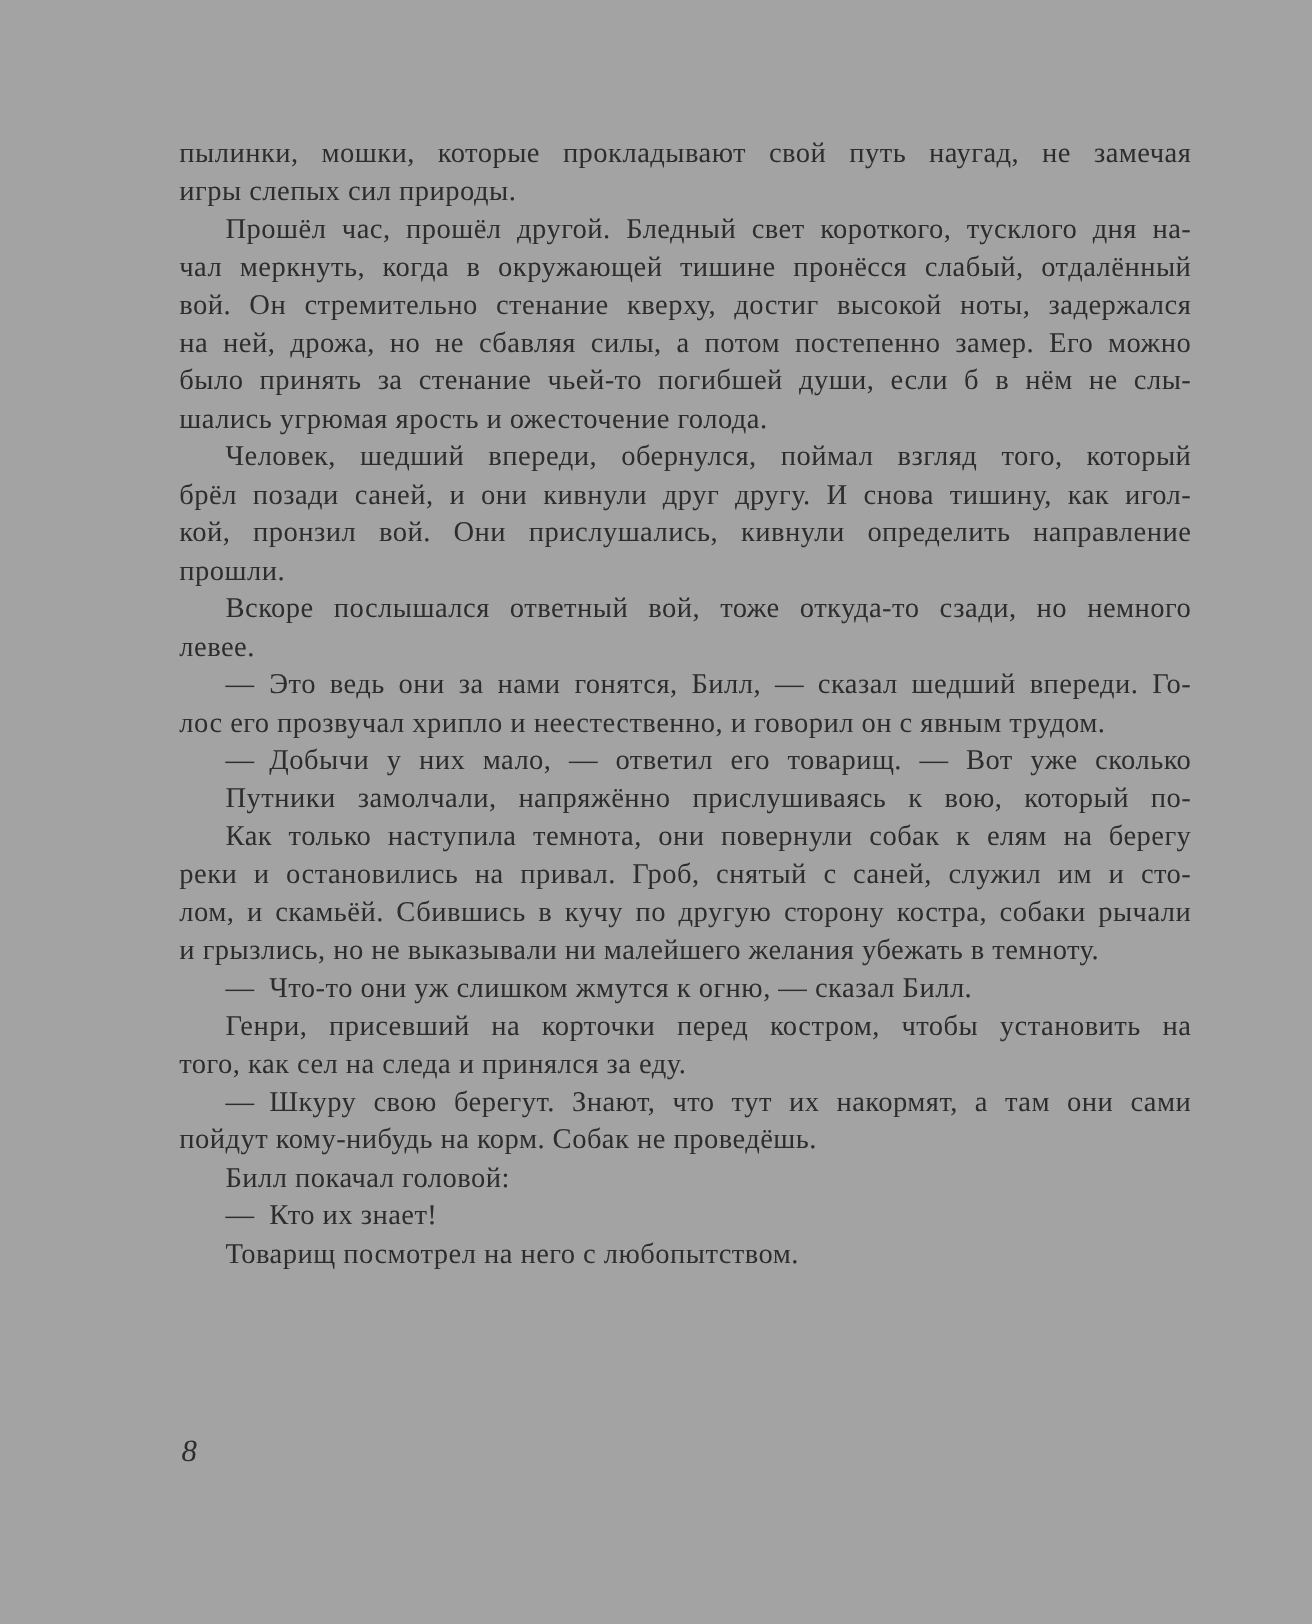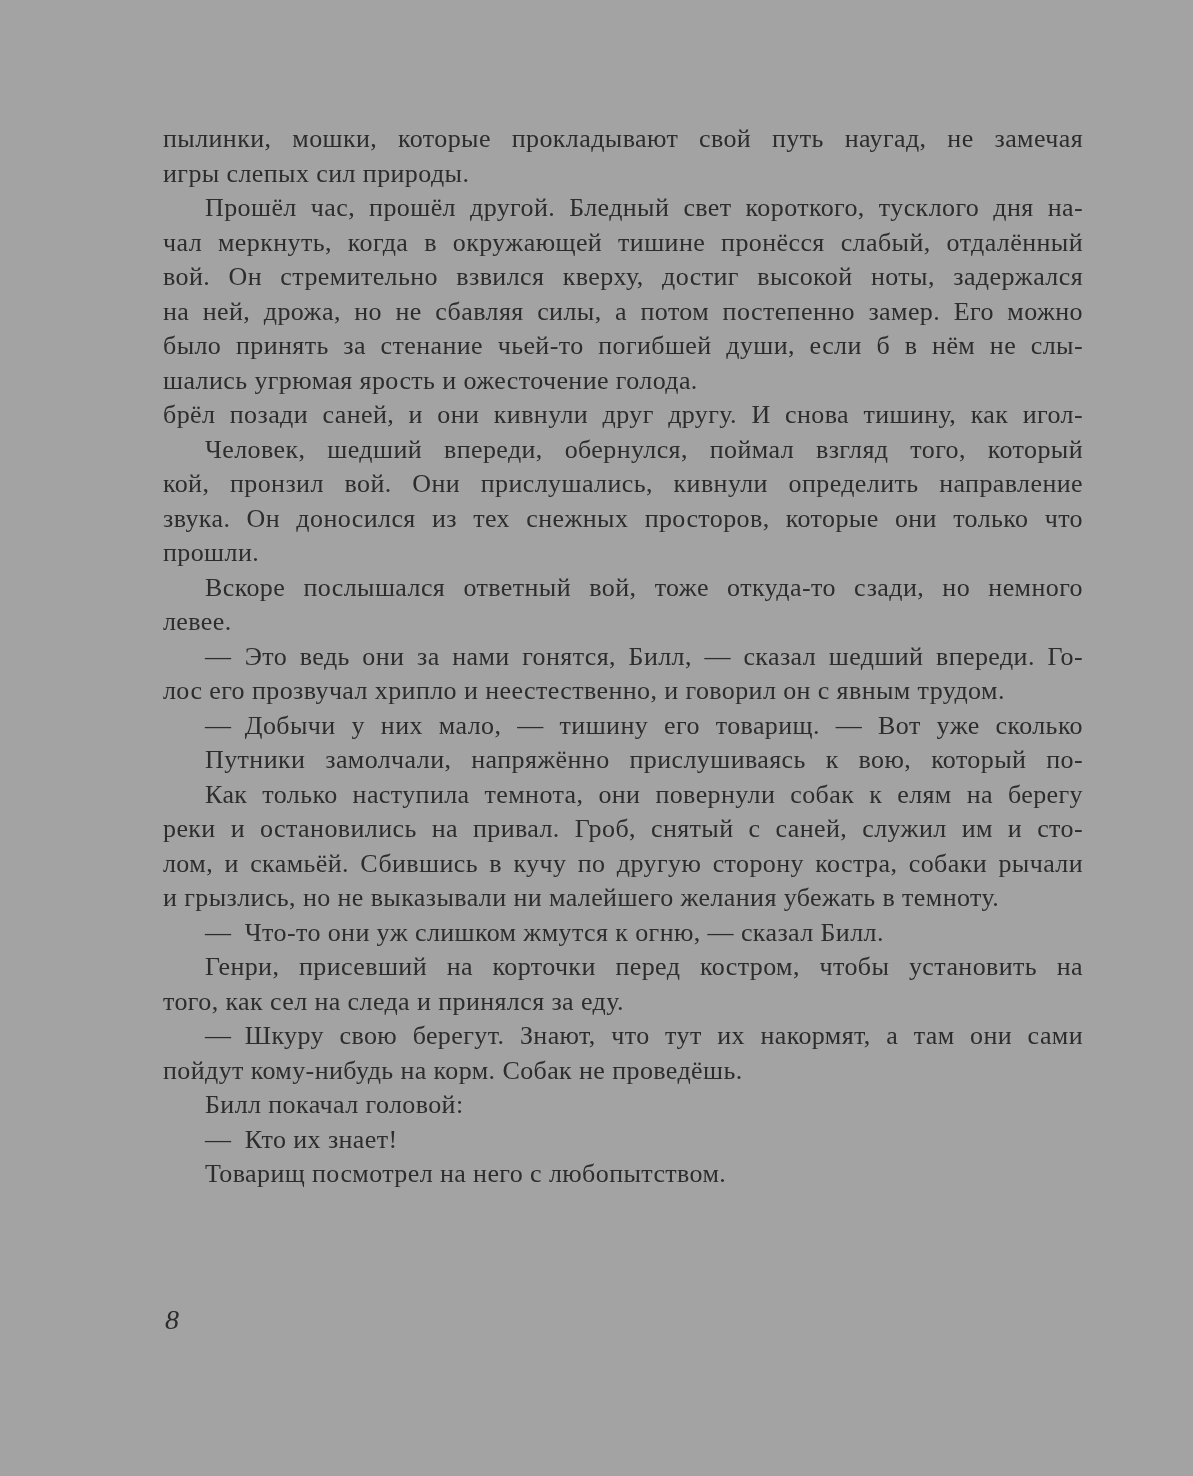--- a/index.html
+++ b/index.html
@@ -53,34 +53,33 @@
 </style>
 </head>
 <body>
 
 <div class="page">
   <div class="text-block">
       <div class="line">пылинки, мошки, которые прокладывают свой путь наугад, не замечая</div>
       <div class="line last">игры слепых сил природы.</div>
       <div class="line indent">Прошёл час, прошёл другой. Бледный свет короткого, тусклого дня на-</div>
       <div class="line">чал меркнуть, когда в окружающей тишине пронёсся слабый, отдалённый</div>
-      <div class="line">вой. Он стремительно взвился кверху, достиг высокой ноты, задержался</div>
+      <div class="line">вой. Он стремительно стенание кверху, достиг высокой ноты, задержался</div>
       <div class="line">на ней, дрожа, но не сбавляя силы, а потом постепенно замер. Его можно</div>
       <div class="line">было принять за стенание чьей-то погибшей души, если б в нём не слы-</div>
       <div class="line last">шались угрюмая ярость и ожесточение голода.</div>
+      <div class="line indent">Человек, шедший впереди, обернулся, поймал взгляд того, который</div>
       <div class="line">брёл позади саней, и они кивнули друг другу. И снова тишину, как игол-</div>
-      <div class="line indent">Человек, шедший впереди, обернулся, поймал взгляд того, который</div>
       <div class="line">кой, пронзил вой. Они прислушались, кивнули определить направление</div>
-      <div class="line">звука. Он доносился из тех снежных просторов, которые они только что</div>
       <div class="line last">прошли.</div>
       <div class="line indent">Вскоре послышался ответный вой, тоже откуда-то сзади, но немного</div>
       <div class="line last">левее.</div>
       <div class="line indent">— Это ведь они за нами гонятся, Билл, — сказал шедший впереди. Го-</div>
       <div class="line last">лос его прозвучал хрипло и неестественно, и говорил он с явным трудом.</div>
-      <div class="line indent">— Добычи у них мало, — тишину его товарищ. — Вот уже сколько</div>
+      <div class="line indent">— Добычи у них мало, — ответил его товарищ. — Вот уже сколько</div>
       <div class="line indent">Путники замолчали, напряжённо прислушиваясь к вою, который по-</div>
       <div class="line indent">Как только наступила темнота, они повернули собак к елям на берегу</div>
       <div class="line">реки и остановились на привал. Гроб, снятый с саней, служил им и сто-</div>
       <div class="line">лом, и скамьёй. Сбившись в кучу по другую сторону костра, собаки рычали</div>
       <div class="line last">и грызлись, но не выказывали ни малейшего желания убежать в темноту.</div>
       <div class="line last indent">— Что-то они уж слишком жмутся к огню, — сказал Билл.</div>
       <div class="line indent">Генри, присевший на корточки перед костром, чтобы установить на</div>
       <div class="line last">того, как сел на следа и принялся за еду.</div>
       <div class="line indent">— Шкуру свою берегут. Знают, что тут их накормят, а там они сами</div>
       <div class="line last">пойдут кому-нибудь на корм. Собак не проведёшь.</div>

